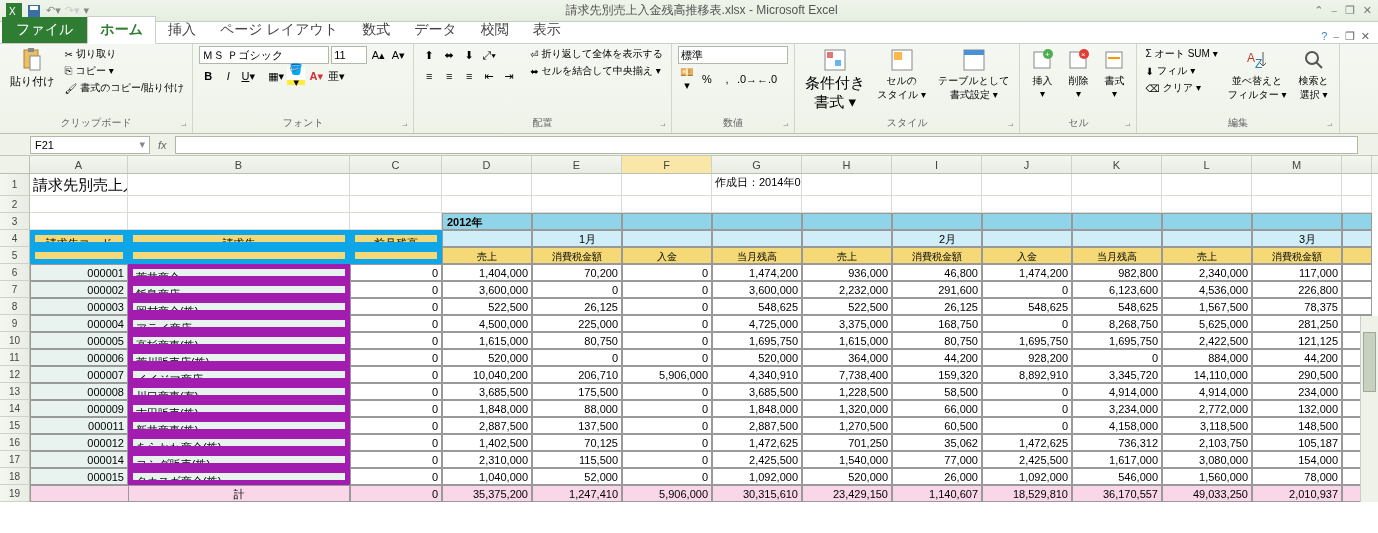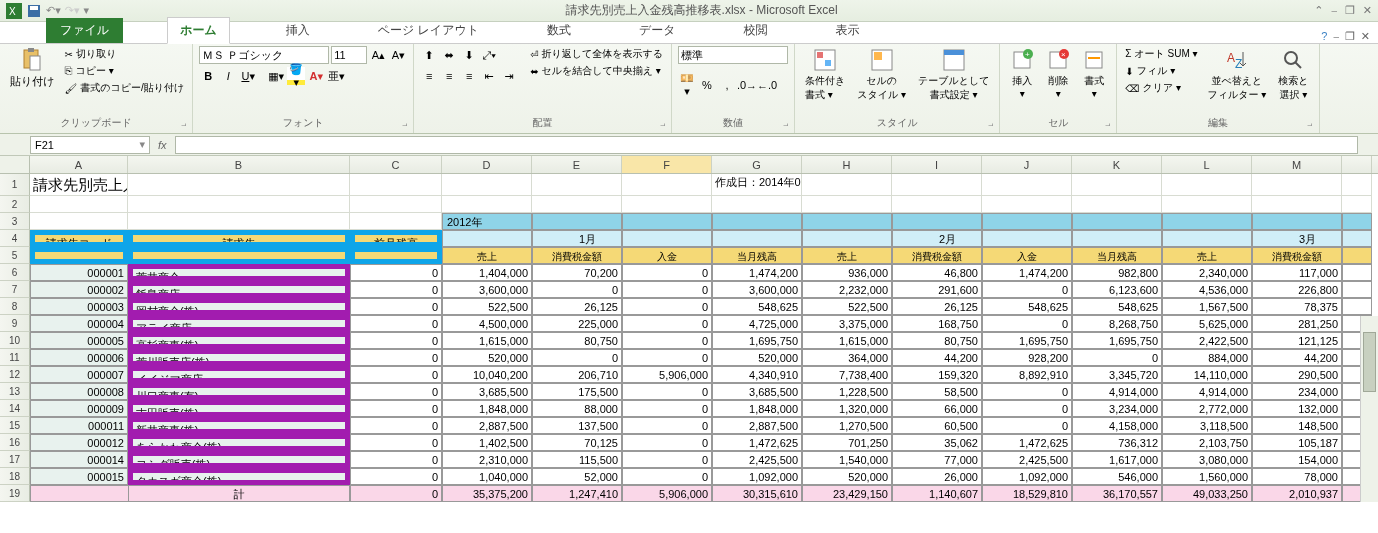--- a/index.html
+++ b/index.html
@@ -4,21 +4,21 @@
 <style>
 * { box-sizing: border-box; margin: 0; padding: 0; }
 body { font-family: "MS PGothic", "Meiryo", sans-serif; font-size: 11px; background: #fff; overflow: hidden; width: 1378px; height: 533px; }
 .titlebar { height: 22px; background: linear-gradient(#eef4ea, #e6eee0); display: flex; align-items: center; padding: 0 6px; border-bottom: 1px solid #c6d0bf; }
 .qat { display: flex; gap: 4px; align-items: center; }
 .qat-icon { width: 16px; height: 16px; display: inline-block; }
 .title-center { flex: 1; text-align: center; color: #555; font-size: 12px; }
 .win-controls { display: flex; gap: 8px; color: #777; }
 .win-controls span { cursor: pointer; }
 .ribbon-tabs { height: 22px; background: #fff; display: flex; align-items: flex-end; border-bottom: 1px solid #ccc; padding-left: 2px; }
-.tab { padding: 4px 12px; color: #444; cursor: pointer; font-size: 12px; margin-left: 44px; }
+.tab { padding: 4px 12px; color: #444; cursor: pointer; font-size: 14px; }
 .tab.file { background: #2e7d32; color: #fff; border-radius: 0; padding: 4px 14px; }
 .tab.active { background: #fff; border: 1px solid #ccc; border-bottom: 1px solid #fff; color: #2e7d32; font-weight: bold; margin-bottom: -1px; }
 .ribbon-help { margin-left: auto; display: flex; gap: 6px; padding-right: 8px; color: #666; }
 .ribbon { height: 90px; background: linear-gradient(#f5f8f2, #eef2e9); border-bottom: 1px solid #b8c4ad; display: flex; }
 .group { border-right: 1px solid #d0d8c8; display: flex; flex-direction: column; padding: 2px 6px 0; }
 .group-body { flex: 1; display: flex; align-items: flex-start; gap: 4px; }
 .group-label { text-align: center; font-size: 10px; color: #666; padding: 2px 0 3px; position: relative; }
 .group-label::after { content: "⌐"; position: absolute; right: 0; bottom: 2px; font-size: 9px; color: #888; transform: rotate(180deg); }
 .big-btn { display: flex; flex-direction: column; align-items: center; gap: 2px; padding: 2px 4px; cursor: pointer; }
 .big-btn .icn { width: 24px; height: 24px; }
@@ -43,21 +43,21 @@
 .row-head { height: 17px; border-bottom: 1px solid #ccd2c4; border-right: 1px solid #b8c0b0; text-align: center; font-size: 10px; color: #444; line-height: 17px; }
 .row-head.tall { height: 22px; line-height: 22px; }
 .grid { position: relative; }
 .grid-row { display: flex; height: 17px; }
 .grid-row.tall { height: 22px; }
 .cell { border-right: 1px solid #d8dcd2; border-bottom: 1px solid #d8dcd2; padding: 0 3px; overflow: hidden; white-space: nowrap; font-size: 11px; line-height: 17px; }
 .cell.r { text-align: right; }
 .cell.c { text-align: center; }
 .title-cell { font-size: 15px; line-height: 22px; background: #fff; }
 .hdr-yellow { background: #f5d976; border: 5px solid #0ea5e9; text-align: center; }
-.hdr-blue-dark { background: #8fd4e8; border: 1px solid #999; text-align: left; padding-left: 4px; }
+.hdr-blue-dark { background: #8fd4e8; border: 1px solid #999; text-align: left; padding-left: 4px; font-weight: bold; }
 .hdr-blue-light { background: #d0eef7; border: 1px solid #999; text-align: center; padding-left: 24px; }
 .hdr-sub { background: #f5d976; border: 1px solid #999; text-align: center; font-size: 10px; }
 .data-code { background: #e8f2ee; border: 1px solid #999; text-align: right; }
 .data-name-cell { background: #e8f2ee; border: 5px solid #a21caf; text-align: left; }
 .data-num { border: 1px solid #999; text-align: right; background: #fff; }
 .total-row .cell { background: #fad7e8; border: 1px solid #999; }
 .scroll-v { position: absolute; right: 0; top: 160px; width: 18px; bottom: 0; background: #eef2e9; border-left: 1px solid #ccc; }
 .scroll-thumb { background: #c8d0c0; border: 1px solid #a0a898; height: 60px; margin: 16px 2px; }
 .wA { width: 98px; } .wB { width: 222px; } .wC { width: 92px; }
 .wD, .wE, .wF, .wG, .wH, .wI, .wJ, .wK, .wL, .wM { width: 90px; }
@@ -186,42 +186,42 @@
         <div class="small-item" data-name="merge-center-button">
             <span data-name="merge-icon">⬌</span>
             <span>セルを結合して中央揃え ▾</span>
           </div>
       </div>
     </div>
     <div class="group-label" data-name="group-align-label">配置</div>
   </div>
 
   <div class="group">
-    <div class="group-body" style="flex-direction:column;gap:12px">
+    <div class="group-body" style="flex-direction:column;gap:6px">
       <input class="combo" style="width: 110px;" data-name="number-format-combo" value="標準">
       <div class="btnrow">
         <button class="ribbtn" data-name="currency-button">💴▾</button>
         <button class="ribbtn" data-name="percent-button">%</button>
         <button class="ribbtn" data-name="comma-button">,</button>
         <button class="ribbtn" data-name="inc-decimal-button">.0→</button>
         <button class="ribbtn" data-name="dec-decimal-button">←.0</button>
       </div>
     </div>
     <div class="group-label" data-name="group-number-label">数値</div>
   </div>
 
   <div class="group">
     <div class="group-body">
       <div class="big-btn" data-name="cond-format-button">
           <span class="icn" data-name="cond-format-icon"><svg viewBox="0 0 24 24">
               <rect x="2" y="2" width="20" height="20" fill="#fff" stroke="#888"></rect>
               <rect x="4" y="4" width="6" height="6" fill="#e57373"></rect>
               <rect x="12" y="12" width="6" height="6" fill="#64b5f6"></rect>
             </svg></span>
-          <span style="white-space:pre;font-size:10px">条件付き
+          <span style="white-space:pre;text-align:center;font-size:15px">条件付き
 書式 ▾</span>
         </div>
       <div class="big-btn" data-name="cell-style-button">
           <span class="icn" data-name="cell-style-icon"><svg viewBox="0 0 24 24">
               <rect x="2" y="2" width="20" height="20" fill="#fff" stroke="#888"></rect>
               <rect x="4" y="4" width="8" height="8" fill="#ffb74d"></rect>
             </svg></span>
           <span style="white-space:pre;text-align:center;font-size:10px">セルの
 スタイル ▾</span>
         </div>

